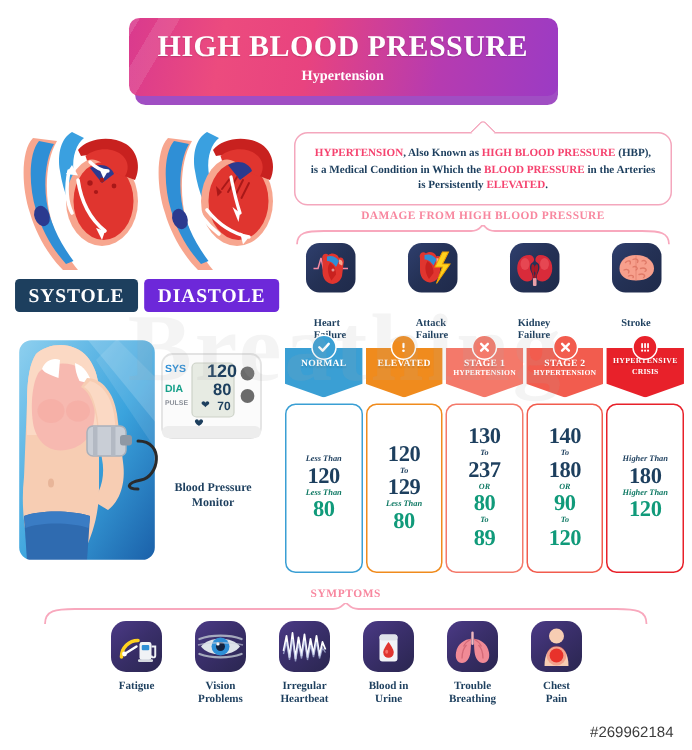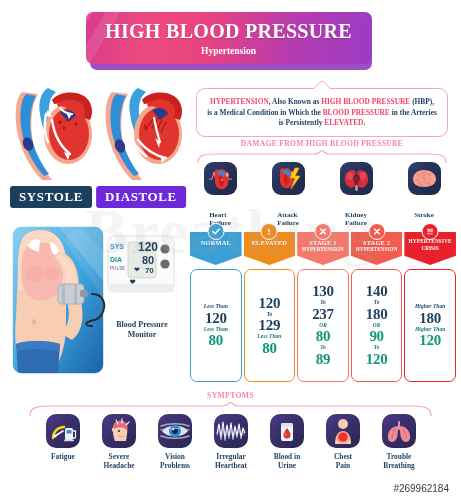--- a/index.html
+++ b/index.html
@@ -520,36 +520,20 @@
         <rect x="20.5" y="16" width="5" height="3.5" rx=".7" fill="#2f8fd6"></rect>
         <path d="M27 17 L29.5 17 L29.5 23 A1.2 1.2 0 0 1 27 23" stroke="#f0f2f5" stroke-width="1.3" fill="none"></path>
         <rect x="18" y="25.5" width="10" height="1.8" rx=".8" fill="#d5d9df"></rect>
       </svg>
     </div>
     <div class="sym-label">
       <span>Fatigue</span>
     </div>
   </div>
 
-  <div class="sym-cell">
-    <div class="sym-tile">
-      <svg width="34" height="34" viewBox="0 0 34 34">
-        <path d="M11 14 C11 9 16 6 21 8 C25 10 26 15 25 20 L24 27 L13 27 C11 23 11 18 11 14 Z" fill="#f7cdb3"></path>
-        <path d="M11 13 C12 7 19 5 23 8 C26 10 26 14 25 16 C22 13 16 12 12 15 Z" fill="#e8687c"></path>
-        <path d="M12 14 C10 13 9 16 11 18 L12 17 Z" fill="#f7cdb3"></path>
-        <circle cx="17" cy="17" r="1.1" fill="#2b2b3a"></circle>
-        <path d="M22 22 C20 23 18 23 17 22" stroke="#d99a80" stroke-width=".9" fill="none" stroke-linecap="round"></path>
-        <path d="M16 10 L14 6 M20 9 L20 5 M24 11 L27 8" stroke="#ffffff" stroke-width="1.3" stroke-linecap="round" opacity=".85"></path>
-      </svg>
-    </div>
-    <div class="sym-label">
-      <span>Severe</span><br>
-      <span>Headache</span>
-    </div>
-  </div>
 
   <div class="sym-cell">
     <div class="sym-tile">
       <svg width="34" height="34" viewBox="0 0 34 34">
         <path d="M4 17 C9 10 25 10 30 17 C25 24 9 24 4 17 Z" fill="#dfe4ea"></path>
         <circle cx="17" cy="17" r="6" fill="#2f8fd6"></circle>
         <circle cx="17" cy="17" r="3" fill="#14233f"></circle>
         <circle cx="15.3" cy="15.3" r="1.1" fill="#fff"></circle>
         <path d="M3 12 C11 9 23 9 31 12" stroke="#b8c0cb" stroke-width="1.6" fill="none" stroke-linecap="round" opacity=".85"></path>
         <path d="M3 22 C11 25 23 25 31 22" stroke="#b8c0cb" stroke-width="1.6" fill="none" stroke-linecap="round" opacity=".85"></path>
@@ -586,46 +570,46 @@
     </div>
     <div class="sym-label">
       <span>Blood in</span><br>
       <span>Urine</span>
     </div>
   </div>
 
   <div class="sym-cell">
     <div class="sym-tile">
       <svg width="34" height="34" viewBox="0 0 34 34">
-        <circle cx="17" cy="10" r="5" fill="#f7cdb3"></circle>
-        <path d="M9 30 C9 22 12 17 17 17 C22 17 25 22 25 30 Z" fill="#f7cdb3"></path>
-        <circle cx="17" cy="23" r="4.6" fill="#e8322c"></circle>
-        <circle cx="17" cy="23" r="6.6" fill="#e8322c" opacity=".28"></circle>
-      </svg>
-    </div>
-    <div class="sym-label">
-      <span>Chest</span><br>
-      <span>Pain</span>
-    </div>
-  </div>
-
-  <div class="sym-cell">
-    <div class="sym-tile">
-      <svg width="34" height="34" viewBox="0 0 34 34">
         <rect x="16.2" y="7" width="1.6" height="9" rx=".8" fill="#f0b8bd"></rect>
         <path d="M16 12 C12 12 7 15 6 21 C5.3 25 7 28 10 28 C13 28 15 25 15.6 21 C16 18 16 14 16 12 Z" fill="#f08a96"></path>
         <path d="M18 12 C22 12 27 15 28 21 C28.7 25 27 28 24 28 C21 28 19 25 18.4 21 C18 18 18 14 18 12 Z" fill="#f08a96"></path>
         <path d="M13 16 C11 18 10 21 10 25" stroke="#d46a78" stroke-width=".9" fill="none"></path>
         <path d="M21 16 C23 18 24 21 24 25" stroke="#d46a78" stroke-width=".9" fill="none"></path>
         <path d="M16 12 C14 13 12 15 11 17" stroke="#d46a78" stroke-width=".8" fill="none"></path>
         <path d="M18 12 C20 13 22 15 23 17" stroke="#d46a78" stroke-width=".8" fill="none"></path>
       </svg>
     </div>
     <div class="sym-label">
       <span>Trouble</span><br>
       <span>Breathing</span>
     </div>
   </div>
+
+  <div class="sym-cell">
+    <div class="sym-tile">
+      <svg width="34" height="34" viewBox="0 0 34 34">
+        <circle cx="17" cy="10" r="5" fill="#f7cdb3"></circle>
+        <path d="M9 30 C9 22 12 17 17 17 C22 17 25 22 25 30 Z" fill="#f7cdb3"></path>
+        <circle cx="17" cy="23" r="4.6" fill="#e8322c"></circle>
+        <circle cx="17" cy="23" r="6.6" fill="#e8322c" opacity=".28"></circle>
+      </svg>
+    </div>
+    <div class="sym-label">
+      <span>Chest</span><br>
+      <span>Pain</span>
+    </div>
+  </div>
 </div>
 
 <div class="wm">Breathing</div>
 
 <div class="footer-id">#269962184</div>
 
 </body></html>

